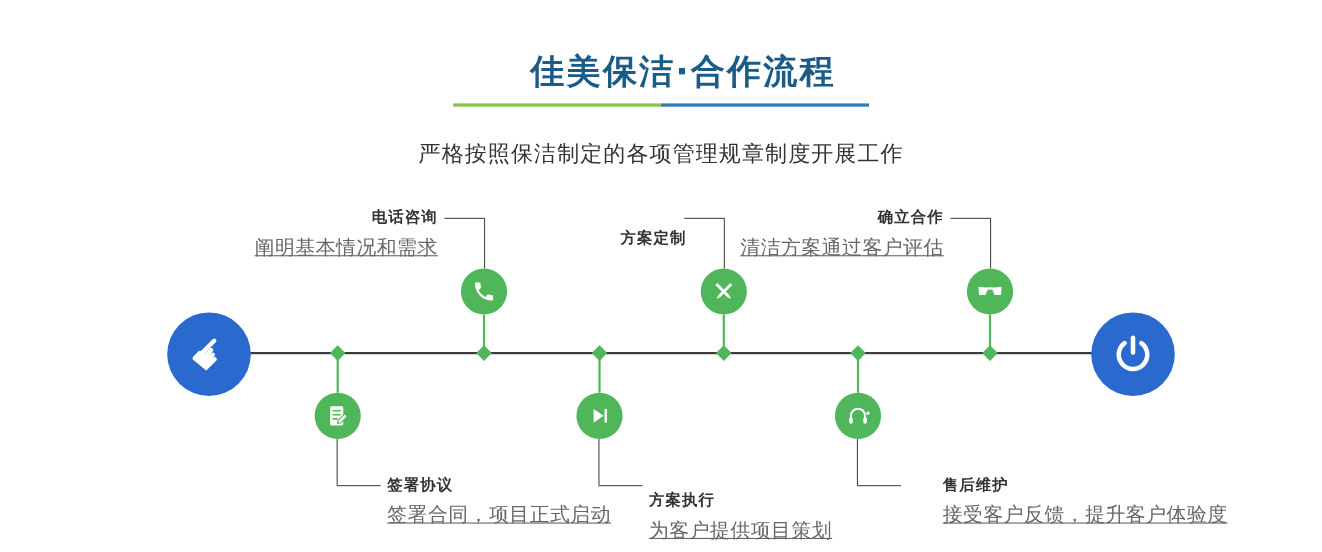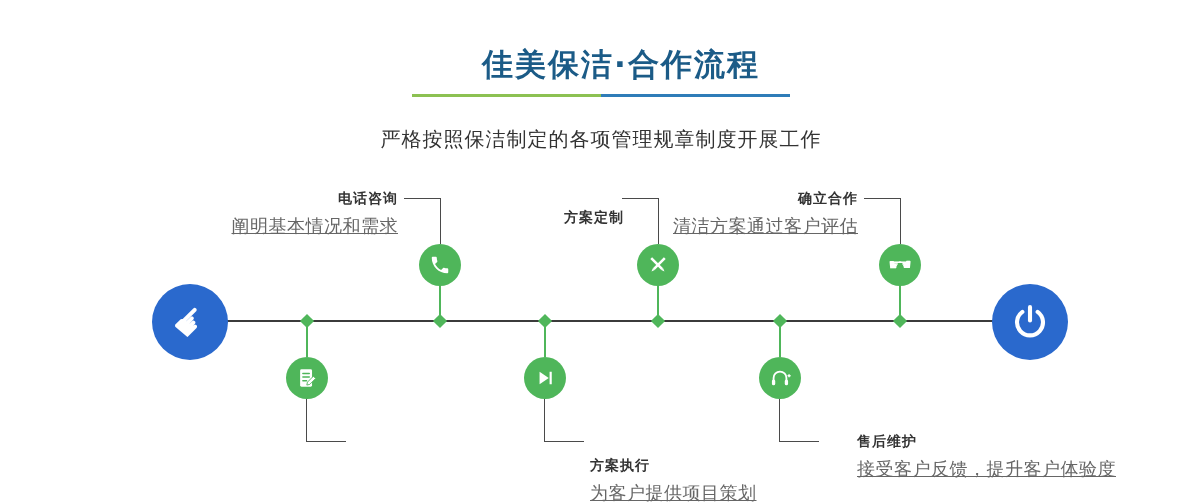--- a/index.html
+++ b/index.html
@@ -155,21 +155,25 @@
     <div class="step-desc">阐明基本情况和需求</div>
   </div>
   <div class="abs label-top" style="left:394px;top:187px;width:230px;margin-top:19px;">
     <div class="step-title">方案定制</div>
   </div>
   <div class="abs label-top" style="left:628px;top:187px;width:230px;">
     <div class="step-title">确立合作</div>
     <div class="step-desc">清洁方案通过客户评估</div>
   </div>
 
-  <div class="abs label-bottom" style="left:590px;top:454px;width:280px;">
+  <div class="abs label-bottom" style="left:352px;top:430px;width:280px;">
+    <div class="step-title">签署协议</div>
+    <div class="step-desc">签署合同，项目正式启动</div>
+  </div>
+  <div class="abs label-bottom" style="left:590px;top:444px;width:280px;">
     <div class="step-title">方案执行</div>
     <div class="step-desc">为客户提供项目策划</div>
   </div>
   <div class="abs label-bottom" style="left:825px;top:430px;width:280px;margin-left:32px;">
     <div class="step-title">售后维护</div>
     <div class="step-desc">接受客户反馈，提升客户体验度</div>
   </div>
 
 </div>
 

